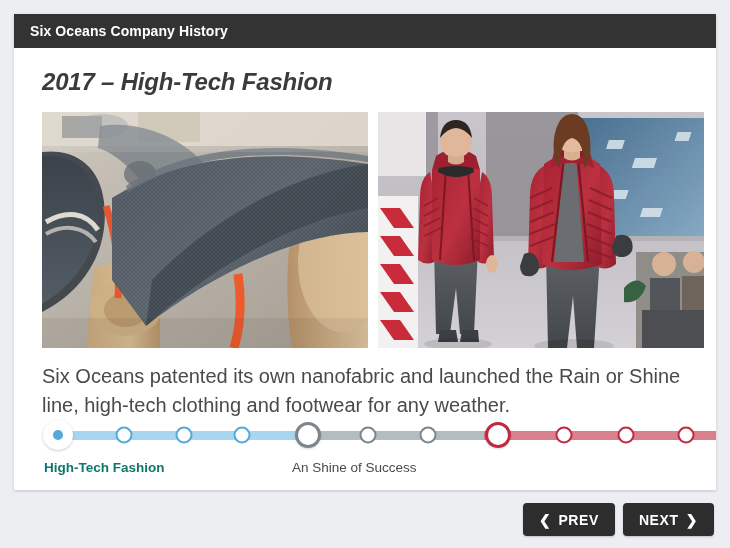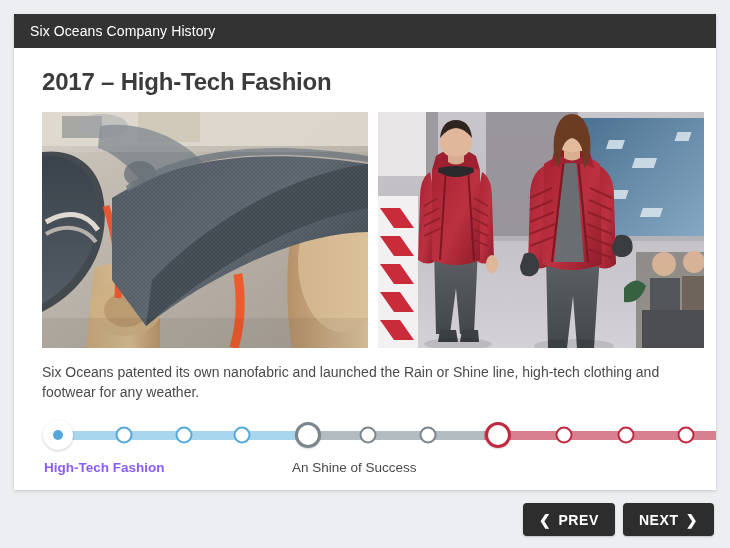--- a/index.html
+++ b/index.html
@@ -35,38 +35,39 @@
     height: 34px;
     background: #333333;
     display: flex;
     align-items: center;
     padding: 0 0 0 16px;
     box-sizing: border-box;
   }
   .titlebar-text {
     color: #ffffff;
     font-size: 14px;
-    font-weight: normal;
+    font-weight: bold;
     letter-spacing: 0.1px;
     font-family: "Liberation Sans", sans-serif;
   }
 
   .card-body {
     padding: 0 28px;
     box-sizing: border-box;
   }
 
   .slide-title {
     margin: 0;
     padding-top: 20px;
     font-size: 24px;
     font-weight: bold;
     color: #3b3b3b;
     letter-spacing: -0.2px;
     font-family: "Liberation Sans", sans-serif;
+    font-style: italic;
   }
 
   
   .media-row {
     display: flex;
     gap: 10px;
     margin-top: 16px;
   }
   .photo {
     width: 326px;
@@ -74,21 +75,21 @@
     position: relative;
     overflow: hidden;
     background: #c9c5c0;
     flex: 0 0 auto;
   }
   .photo svg { display: block; width: 100%; height: 100%; }
 
   
   .caption {
     margin-top: 14px;
-    font-size: 14px;
+    font-size: 20px;
     line-height: 1.45;
     color: #4a4a4a;
     max-width: 640px;
     font-family: "Liberation Sans", sans-serif;
   }
 
   
   .timeline-wrap {
     position: absolute;
     left: 22px;
@@ -155,21 +156,21 @@
   }
   .tl-label {
     position: absolute;
     font-size: 13.5px;
     color: #4a4a4a;
     white-space: nowrap;
     font-family: "Liberation Sans", sans-serif;
   }
   .tl-label.active {
     font-weight: bold;
-    color: #8b5cf6;
+    color: #0f766e;
   }
 
   
   .nav {
     position: absolute;
     right: 16px;
     top: 503px;
     display: flex;
     gap: 8px;
   }

